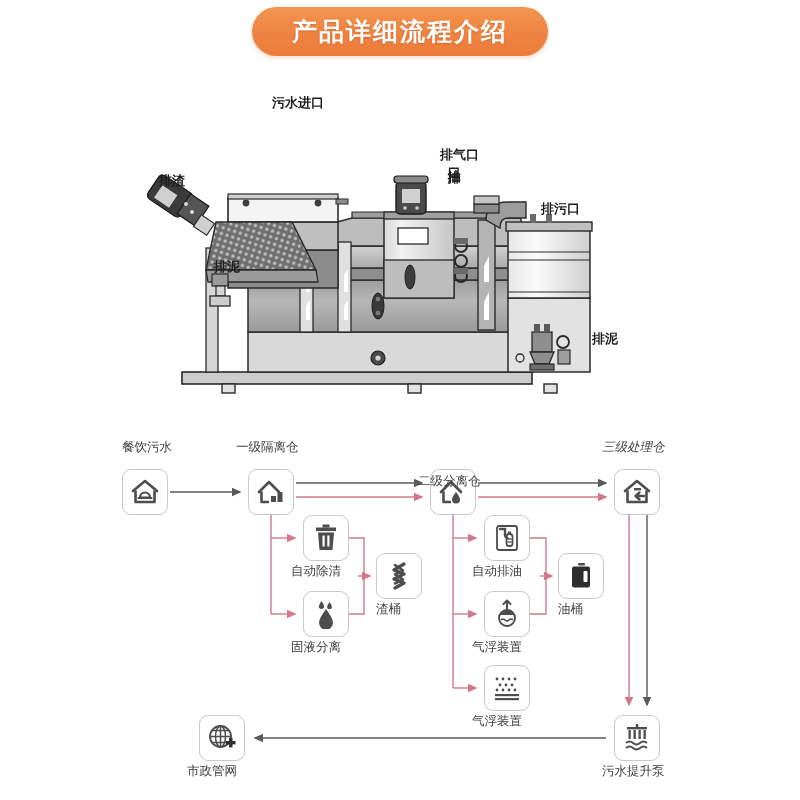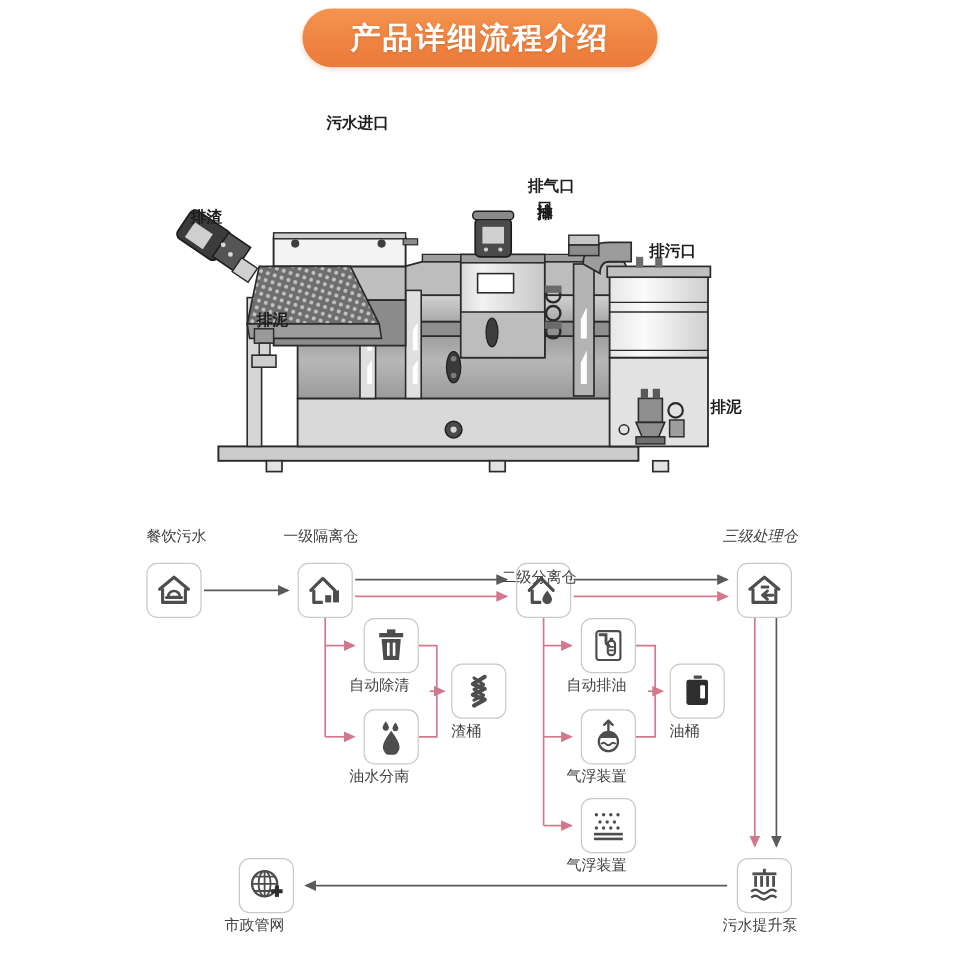--- a/index.html
+++ b/index.html
@@ -326,21 +326,21 @@
     <div class="node">
       <div class="nbox" style="left:303px; top:186px;">
         <span>
           <svg width="28" height="30" viewBox="0 0 28 30">
             <path d="M9.5 2 q2.6 3.6 2.6 5.3 a2.6 2.6 0 0 1 -5.2 0 q0 -1.7 2.6 -5.3 z" fill="#4d4d4d"></path>
             <path d="M17.5 3 q2.4 3.3 2.4 4.9 a2.4 2.4 0 0 1 -4.8 0 q0 -1.6 2.4 -4.9 z" fill="#4d4d4d"></path>
             <path d="M14 10 q7 9.4 7 13.7 a7 7 0 0 1 -14 0 q0 -4.3 7 -13.7 z" fill="#4d4d4d"></path>
           </svg>
         </span>
       </div>
-      <div class="nlabel" style="left:291px; top:236px; width:70px;">油水分南</div>
+      <div class="nlabel" style="left:291px; top:236px; width:70px;">固液分离</div>
     </div>
 
     <div class="node">
       <div class="nbox" style="left:376px; top:148px;">
         <span>
           <svg width="28" height="30" viewBox="0 0 28 30">
             <path d="M19 3 L9 9 L19 13 L9 18 L19 22 L10 27" fill="none" stroke="#4d4d4d" stroke-width="3.4" stroke-linecap="round" stroke-linejoin="round"></path>
             <path d="M10 4 L18 9.5 L10 13.5 L18 18.5 L10 22.5" fill="none" stroke="#4d4d4d" stroke-width="2.6" stroke-linecap="round" stroke-linejoin="round"></path>
           </svg>
         </span>

